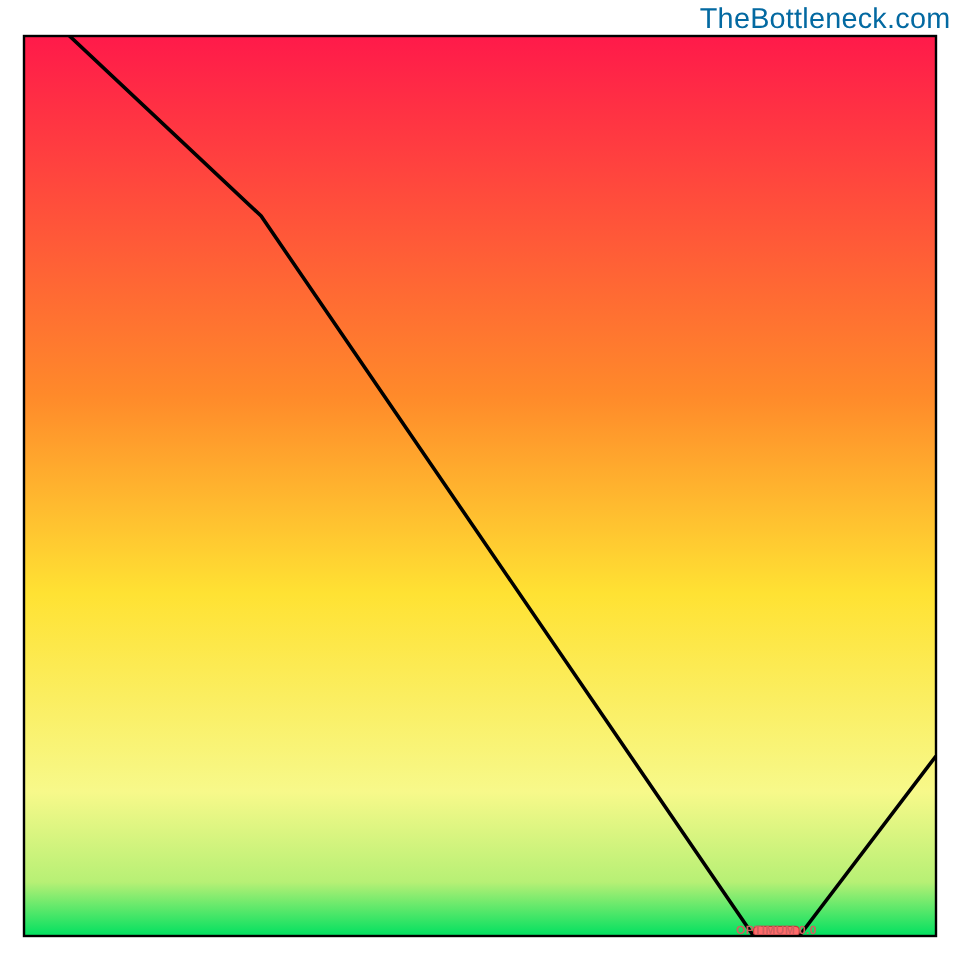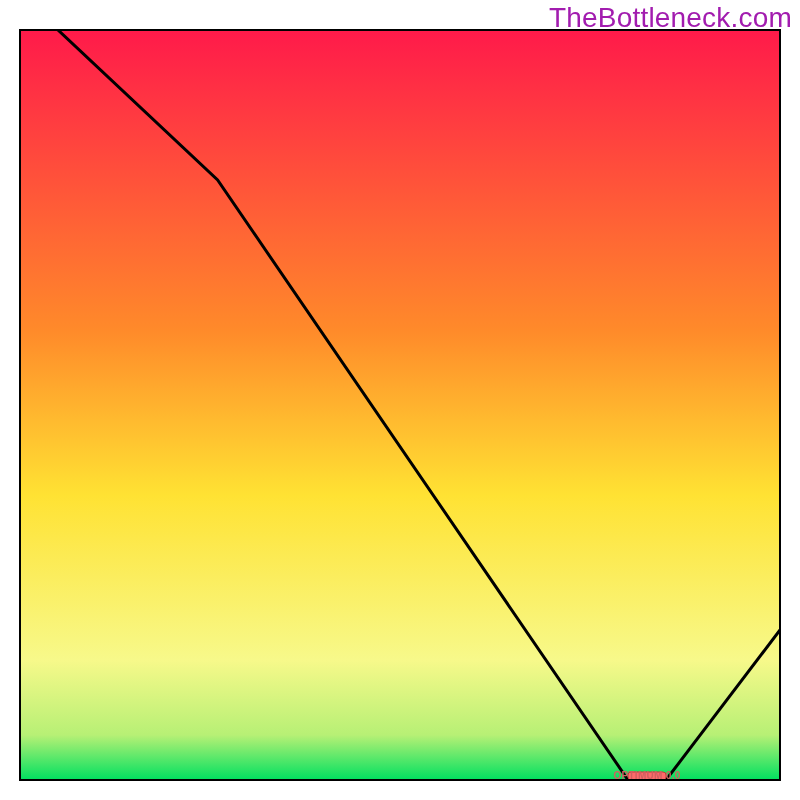--- a/index.html
+++ b/index.html
@@ -12,22 +12,22 @@
   }
   .container {
     position: relative;
     width: 800px;
     height: 800px;
   }
   .watermark {
     position: absolute;
     top: 2px;
     right: 8px;
-    color: #a21caf;
-    font-size: 28px;
+    color: #0369a1;
+    font-size: 24px;
     font-weight: 500;
     letter-spacing: 0.2px;
     z-index: 10;
     user-select: none;
   }
   svg.chart {
     position: absolute;
     left: 0;
     top: 0;
     width: 800px;

